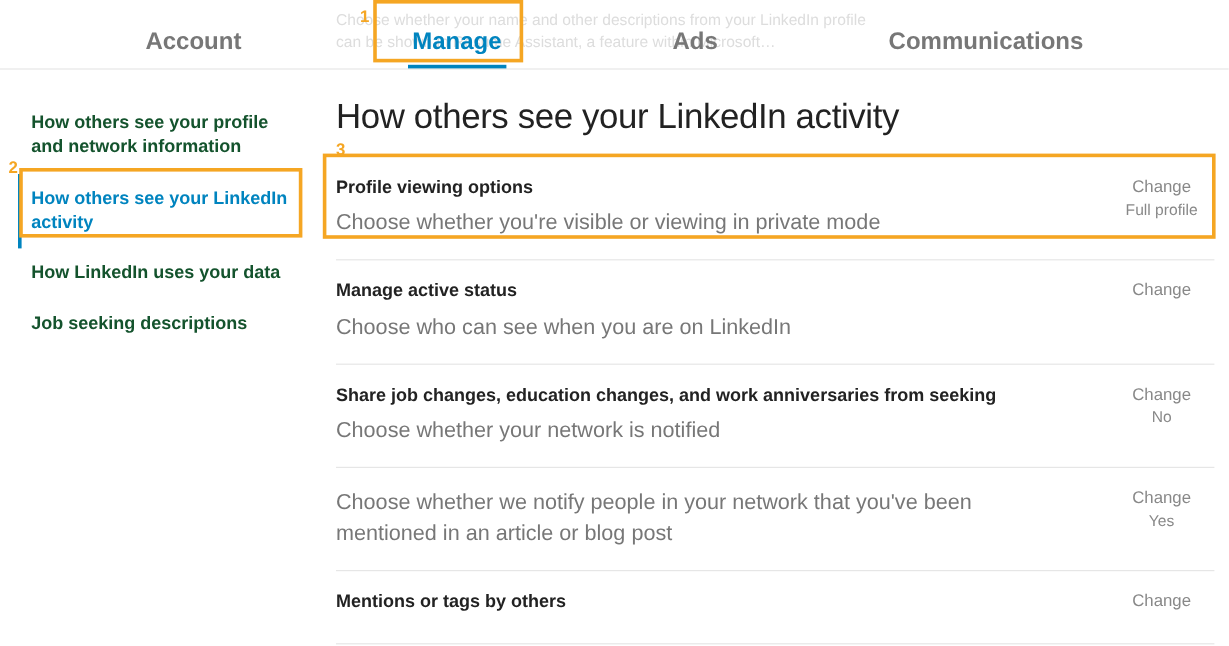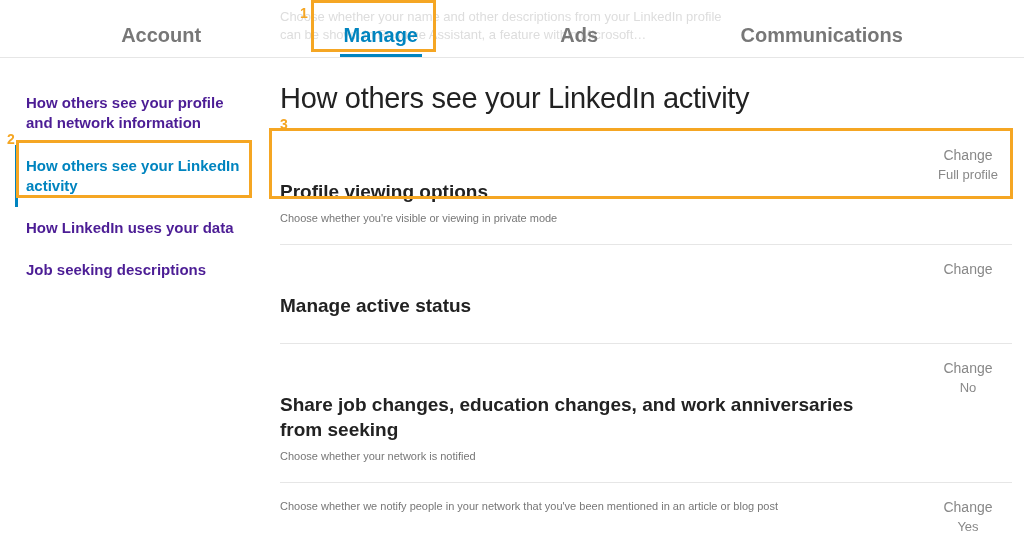--- a/index.html
+++ b/index.html
@@ -56,21 +56,21 @@
       display: flex;
       padding: 24px 0 0 0;
     }
     .sidebar {
       width: 252px;
       padding: 0 0 0 26px;
     }
     .sidebar-item {
       font-size: 15px;
       font-weight: 600;
-      color: #4c1d95;
+      color: #14532d;
       padding: 11px 12px 11px 0;
       cursor: pointer;
       line-height: 1.35;
     }
     .sidebar-item.active {
       color: #0084bf;
       border-left: 3px solid #0084bf;
       padding-left: 8px;
       margin-left: -11px;
     }
@@ -90,29 +90,28 @@
       justify-content: space-between;
       align-items: flex-start;
       padding: 16px 4px 18px 0;
       border-bottom: 1px solid #e6e6e6;
     }
     .setting-left {
       flex: 1;
       padding-right: 40px;
     }
     .setting-title {
-      font-size: 19px;
+      font-size: 15px;
       font-weight: 700;
       color: #222;
       margin-bottom: 6px;
       line-height: 1.35;
-      margin-top: 32px;
     }
     .setting-desc {
-      font-size: 11px;
+      font-size: 18px;
       color: #777;
       line-height: 1.4;
     }
     .setting-right {
       text-align: center;
       font-size: 14px;
       color: #888;
       min-width: 80px;
     }
     .setting-right .change {
@@ -168,20 +167,21 @@
       </div>
       <div class="setting-right">
         <span class="change">Change</span>
         <span class="value">Full profile</span>
       </div>
     </div>
 
     <div class="setting-row">
       <div class="setting-left">
         <div class="setting-title">Manage active status</div>
+        <div class="setting-desc">Choose who can see when you are on LinkedIn</div>
       </div>
       <div class="setting-right">
         <span class="change">Change</span>
         <span class="value"></span>
       </div>
     </div>
 
     <div class="setting-row">
       <div class="setting-left">
         <div class="setting-title">Share job changes, education changes, and work anniversaries from seeking</div>

